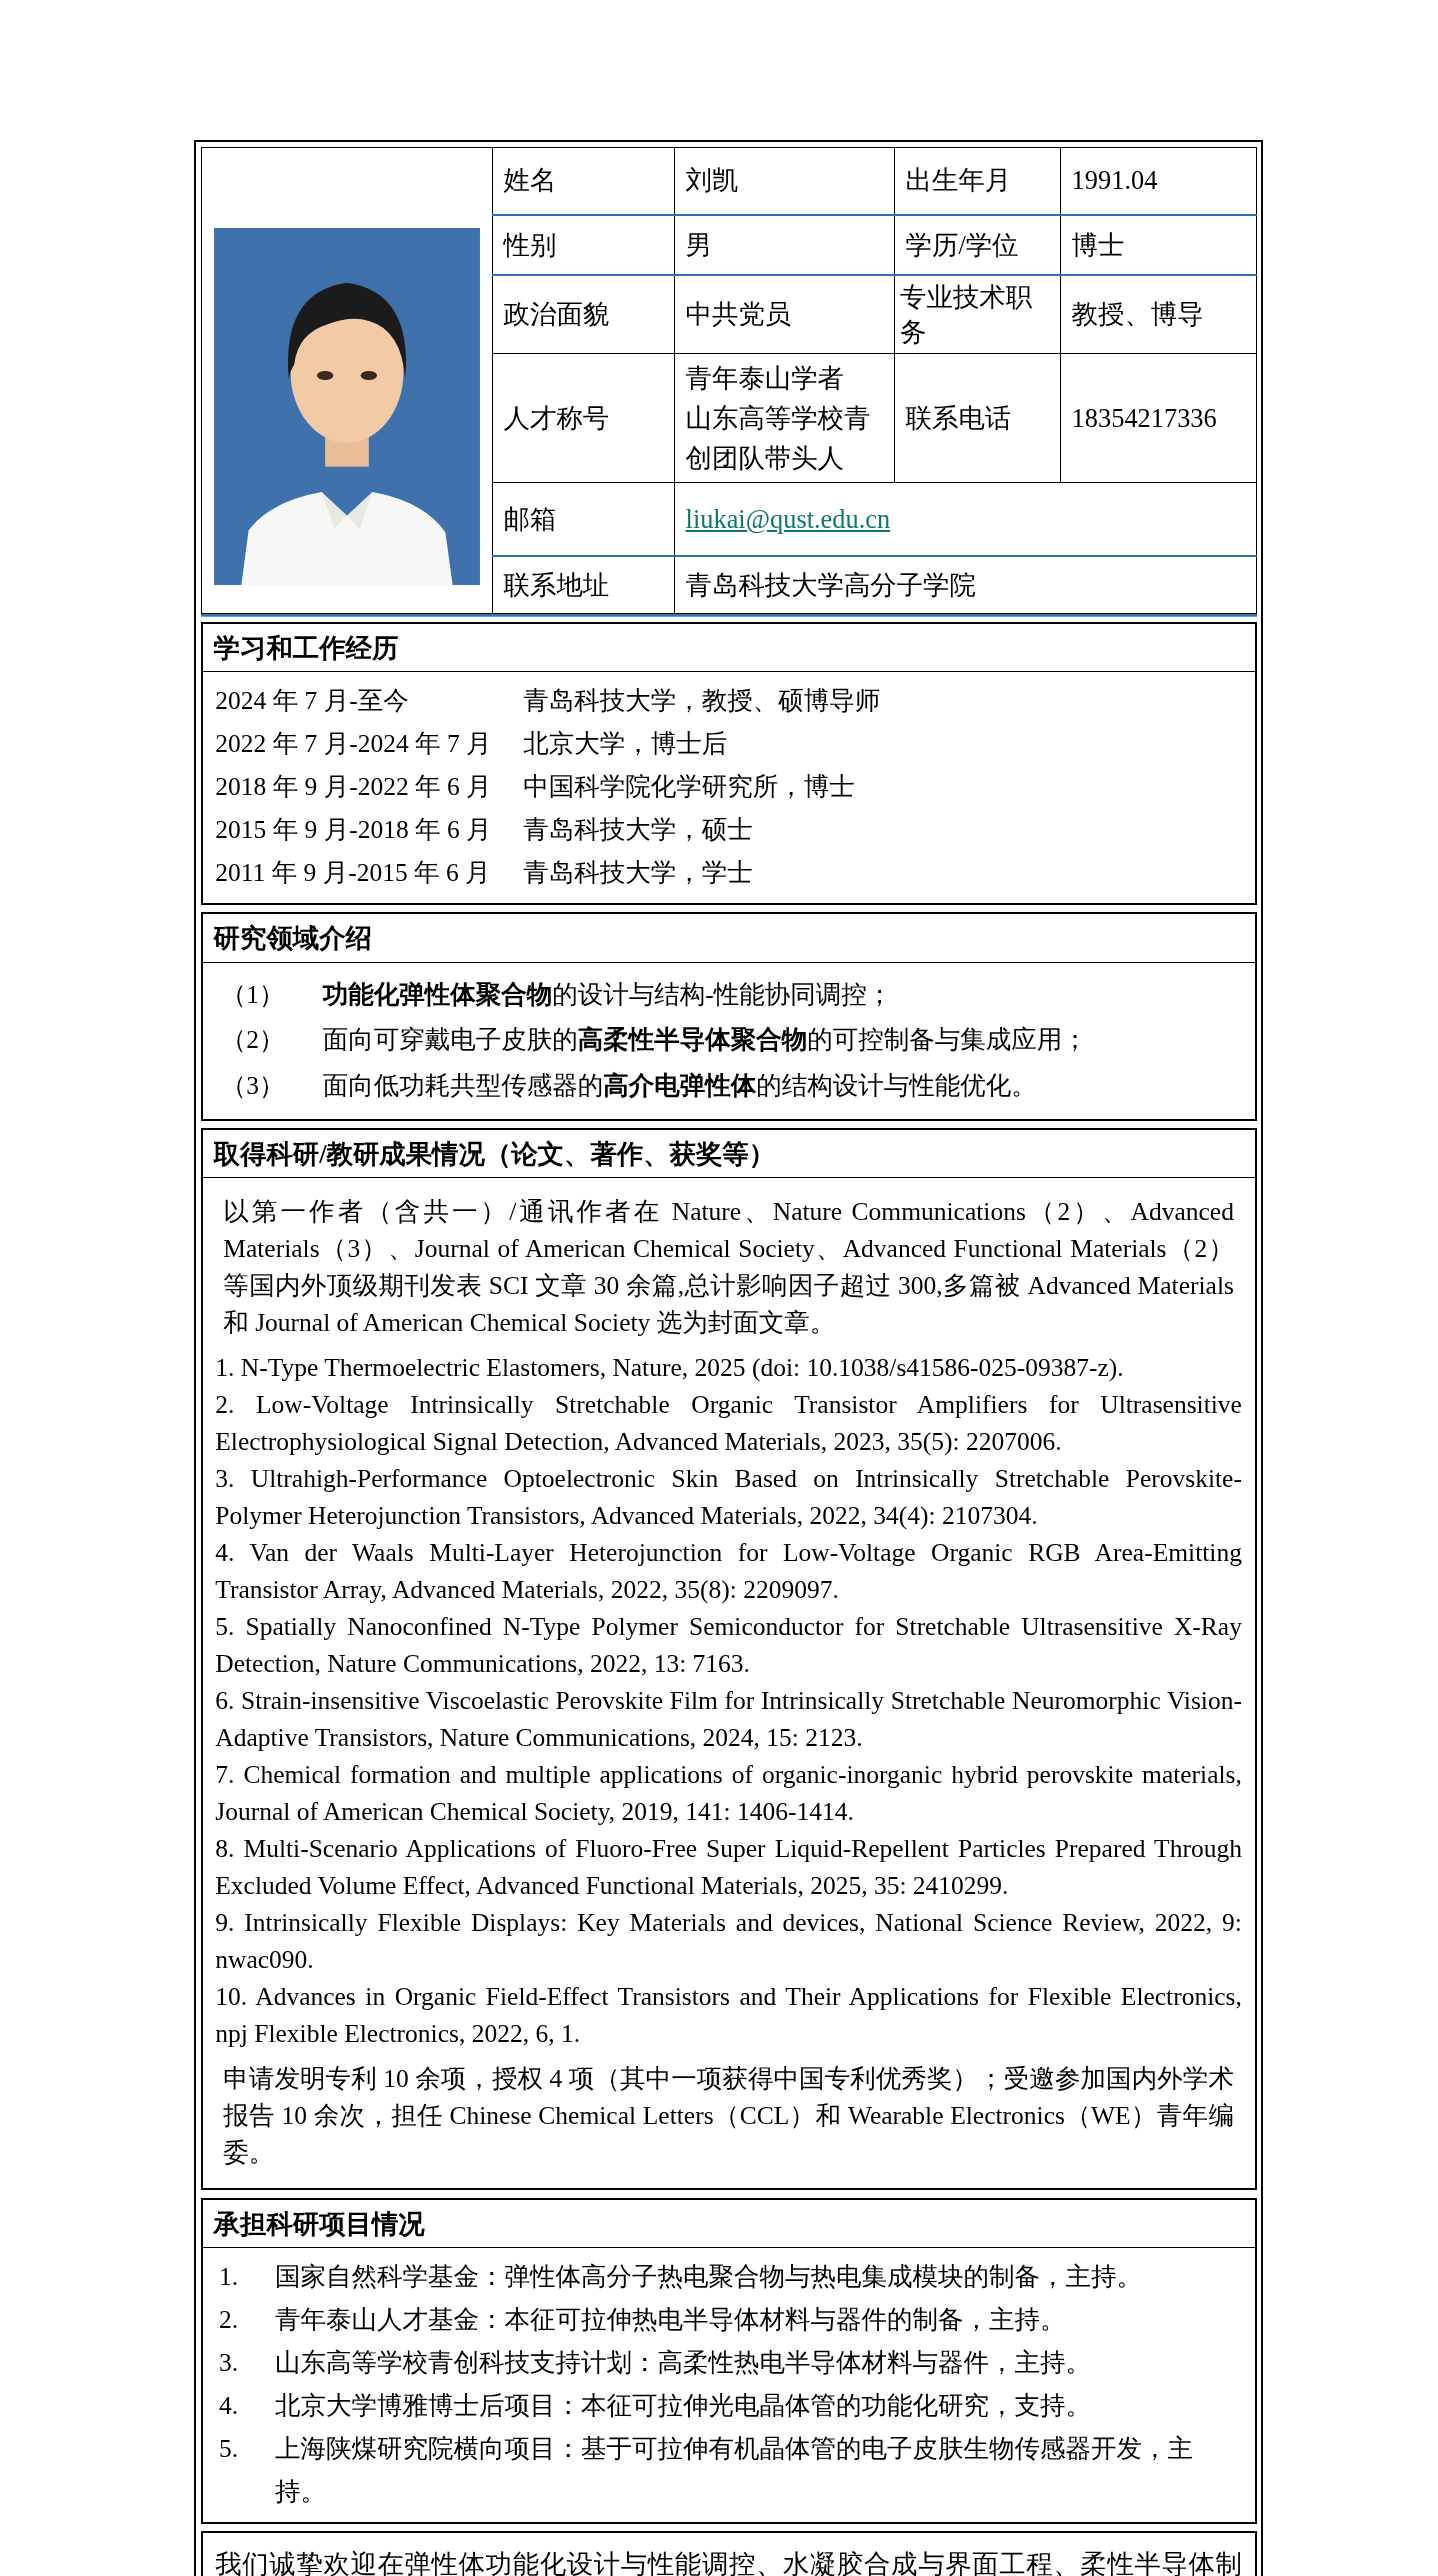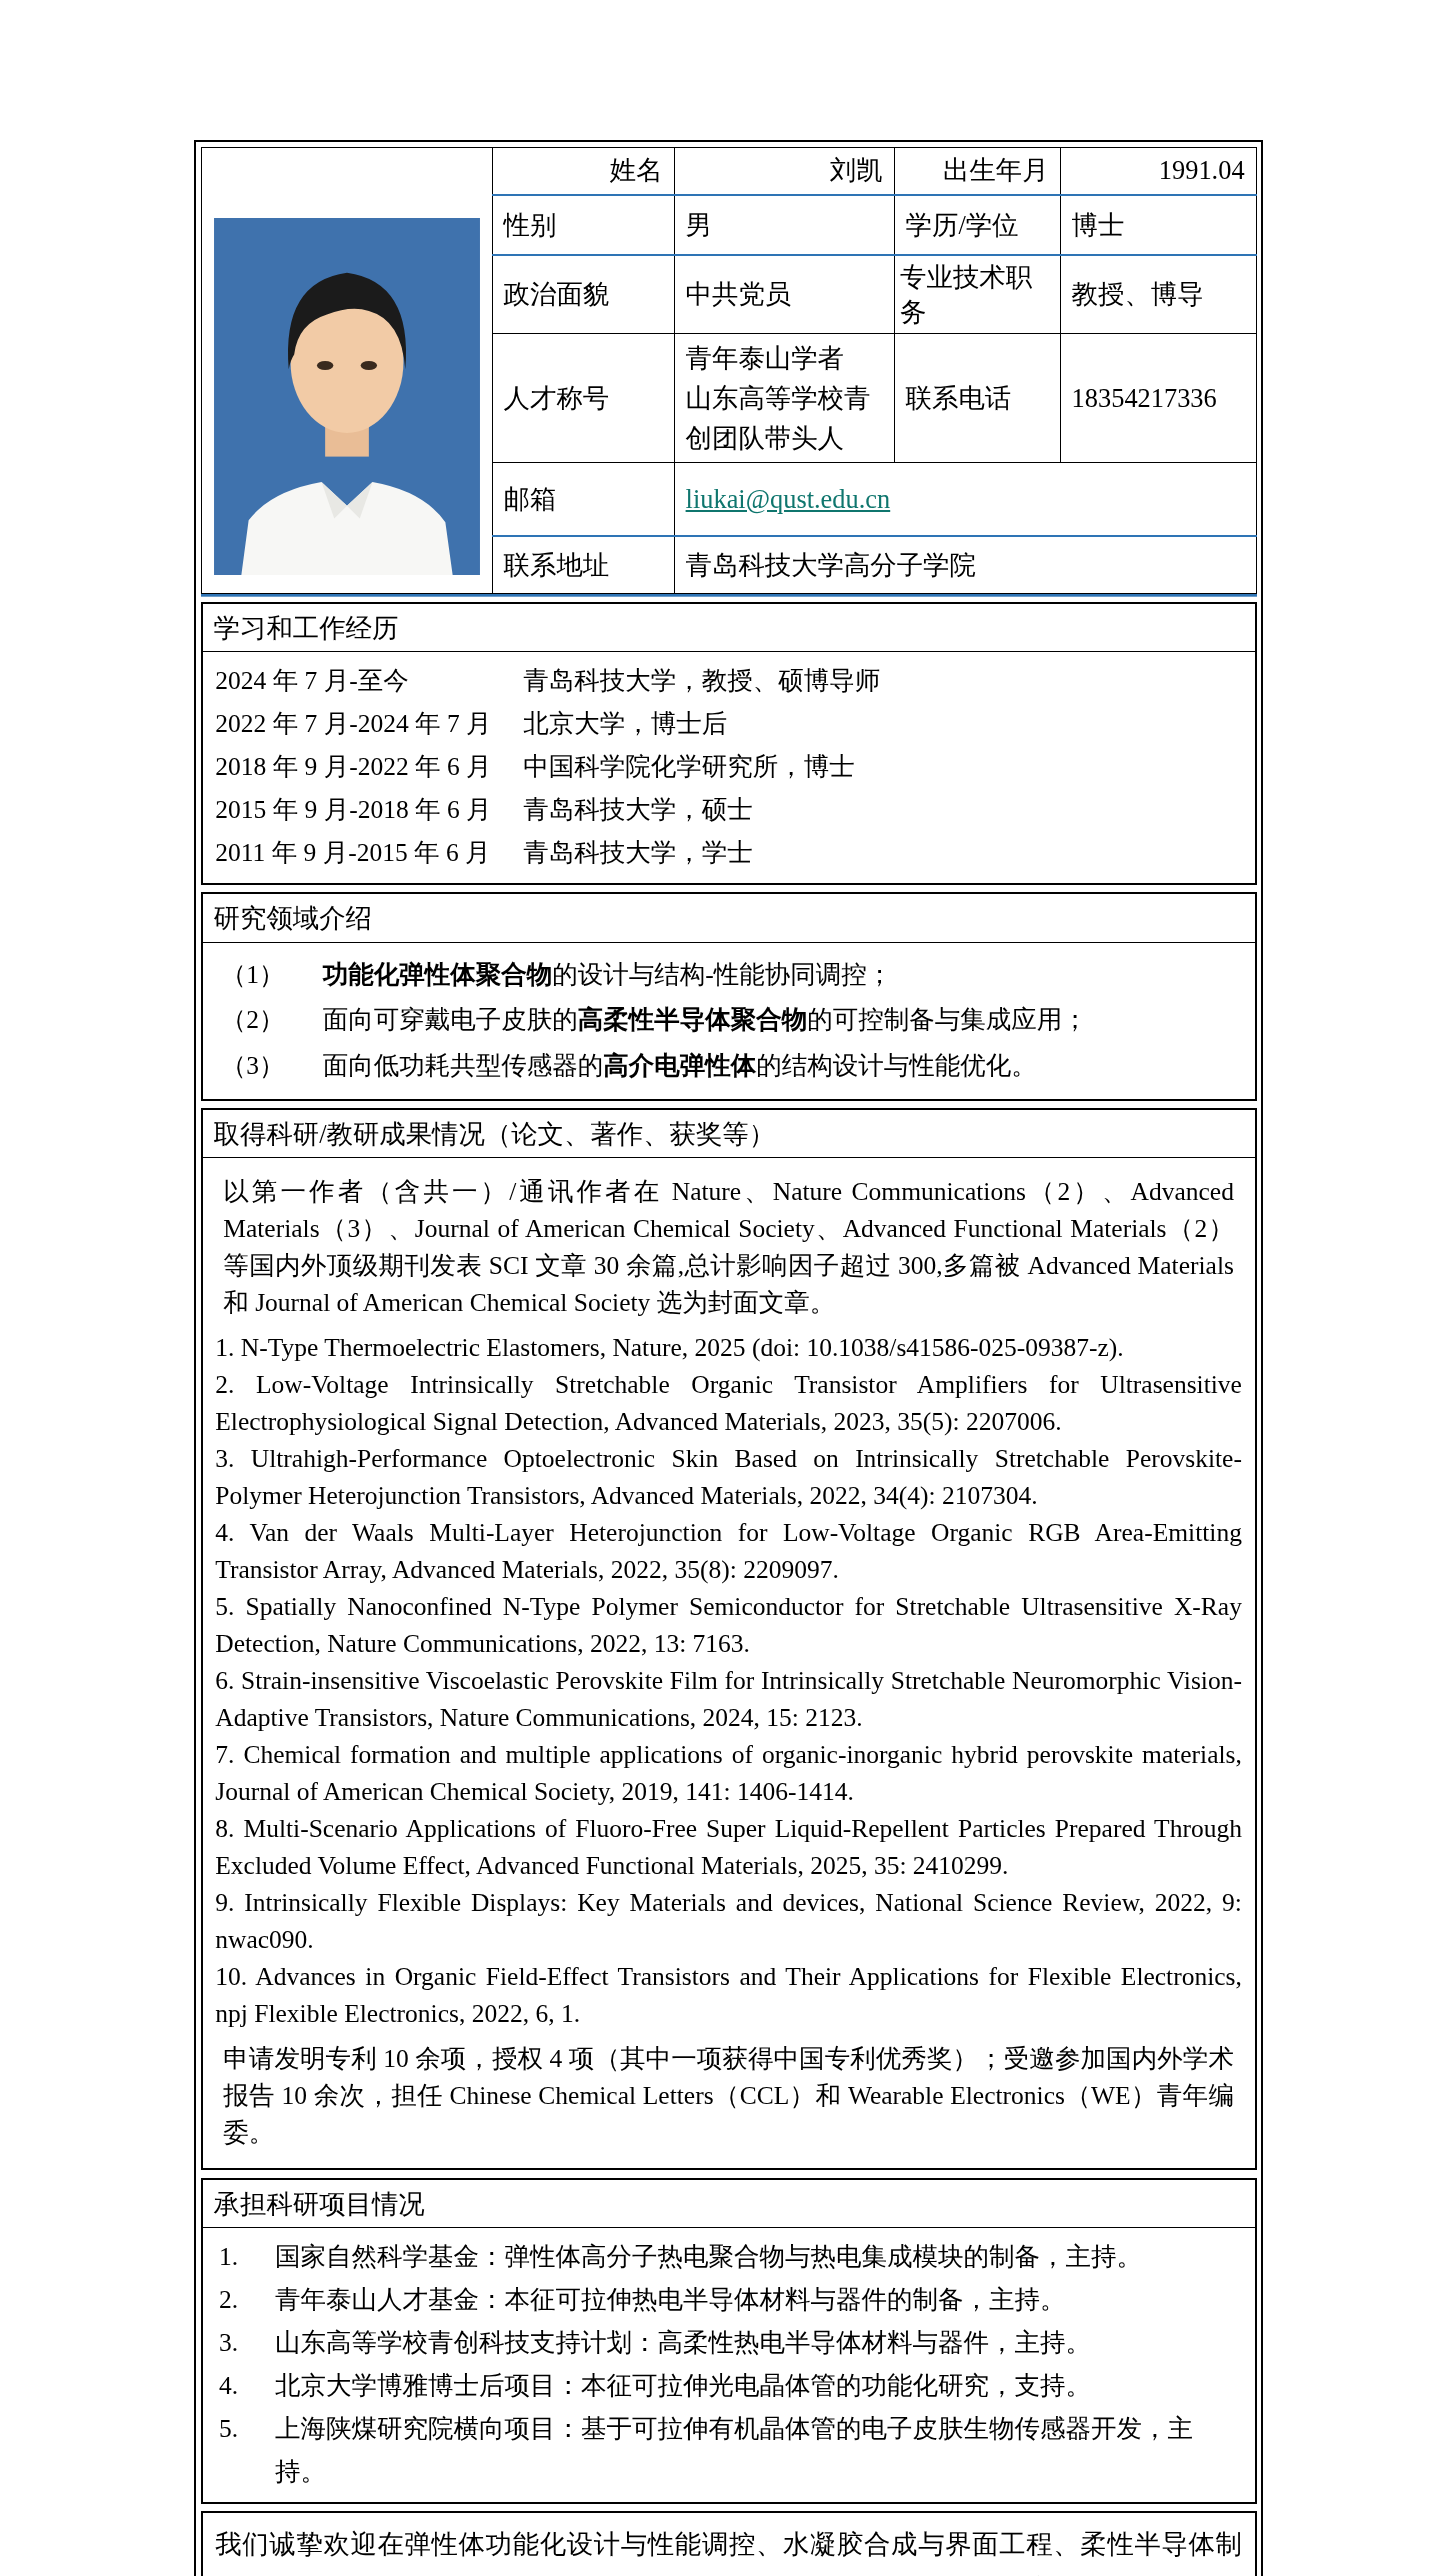--- a/index.html
+++ b/index.html
@@ -27,20 +27,21 @@
   .photo-box{width:266px;height:357px;margin:53px auto 0;display:block;}
   .talent-value{white-space:pre-line;line-height:40px;}
   a.doc-link{color:#0f766e;text-decoration:underline;}
   
   .section{
     border:2.3px solid #000;margin-top:7.3px;background:#fff;
   }
   .section-header{
     font-size:26.4px;line-height:29px;padding:10px 9px 8.2px 11px;
     border-bottom:1.8px solid #000;
+    font-weight:bold;
   }
   .section-body{padding:7.3px 12.7px 9px 12.7px;font-size:25.5px;}
   
   .exp-row{display:flex;line-height:43px;}
   .exp-period{width:308px;flex:0 0 auto;}
   .exp-place{flex:1;}
   
   .res-row{display:flex;line-height:43px;margin:2.7px 0;}
   .res-num{width:102px;flex:0 0 auto;padding-left:5.5px;}
   .res-text b{font-weight:bold;}
@@ -61,21 +62,21 @@
 
   <table class="info-table">
     <colgroup>
       <col style="width:291px">
         <col style="width:182px">
         <col style="width:220px">
       <col style="width:166px">
         <col>
     </colgroup>
     <tbody>
-        <tr class="blue-sep" style="height:48px;text-align:right;">
+        <tr class="blue-sep" style="height:68px;">
       <td class="photo-cell" rowspan="6" style="border-bottom:1.8px solid #000;">
         <svg class="photo-box" viewBox="0 0 292 392" xmlns="http://www.w3.org/2000/svg">
           <rect width="292" height="392" fill="#3F72AD"></rect>
           <rect x="122" y="210" width="48" height="52" fill="#e9bd96"></rect>
           <path d="M30 392 L38 332 Q62 300 118 290 L146 316 L174 290 Q230 300 254 334 L262 392 Z" fill="#f7f7f5"></path>
           <path d="M118 290 L146 316 L132 330 Z" fill="#e8e8e4"></path>
           <path d="M174 290 L146 316 L160 330 Z" fill="#e8e8e4"></path>
           <ellipse cx="146" cy="158" rx="62" ry="78" fill="#f2cba6"></ellipse>
           <path d="M82 166 Q74 70 146 60 Q218 70 210 166 Q206 112 170 102 Q150 96 124 106 Q92 116 88 150 Q84 156 82 166 Z" fill="#1b1b1b"></path>
           <ellipse cx="122" cy="162" rx="9" ry="5" fill="#3a2a1e"></ellipse>

